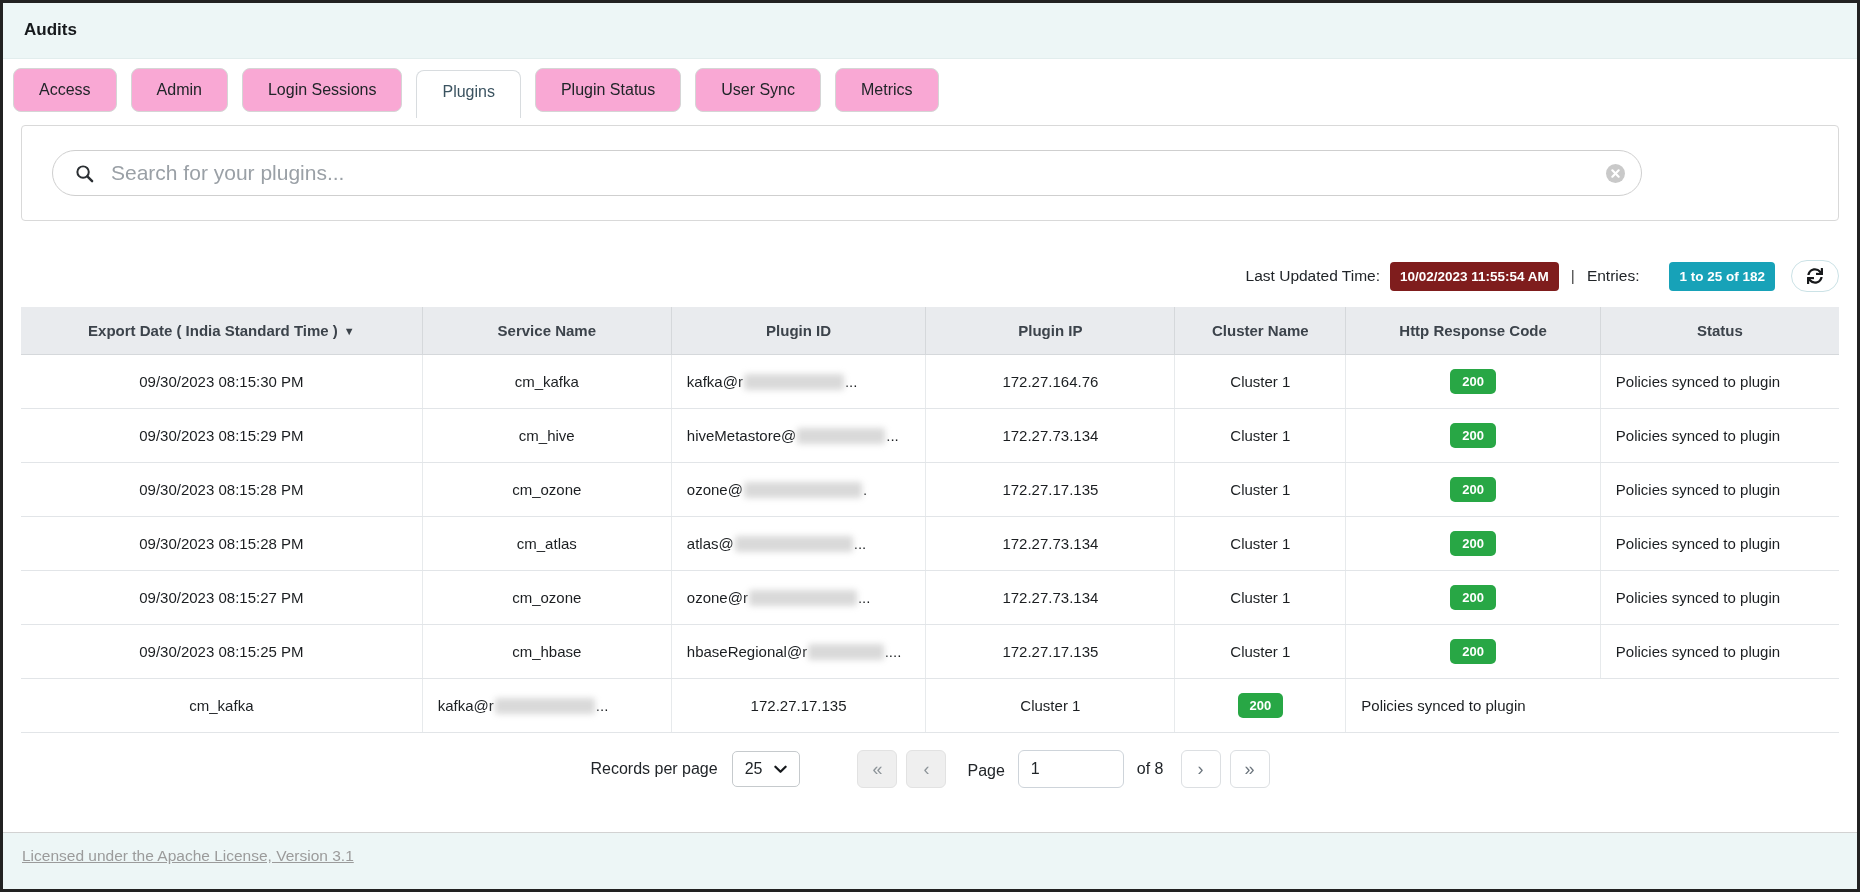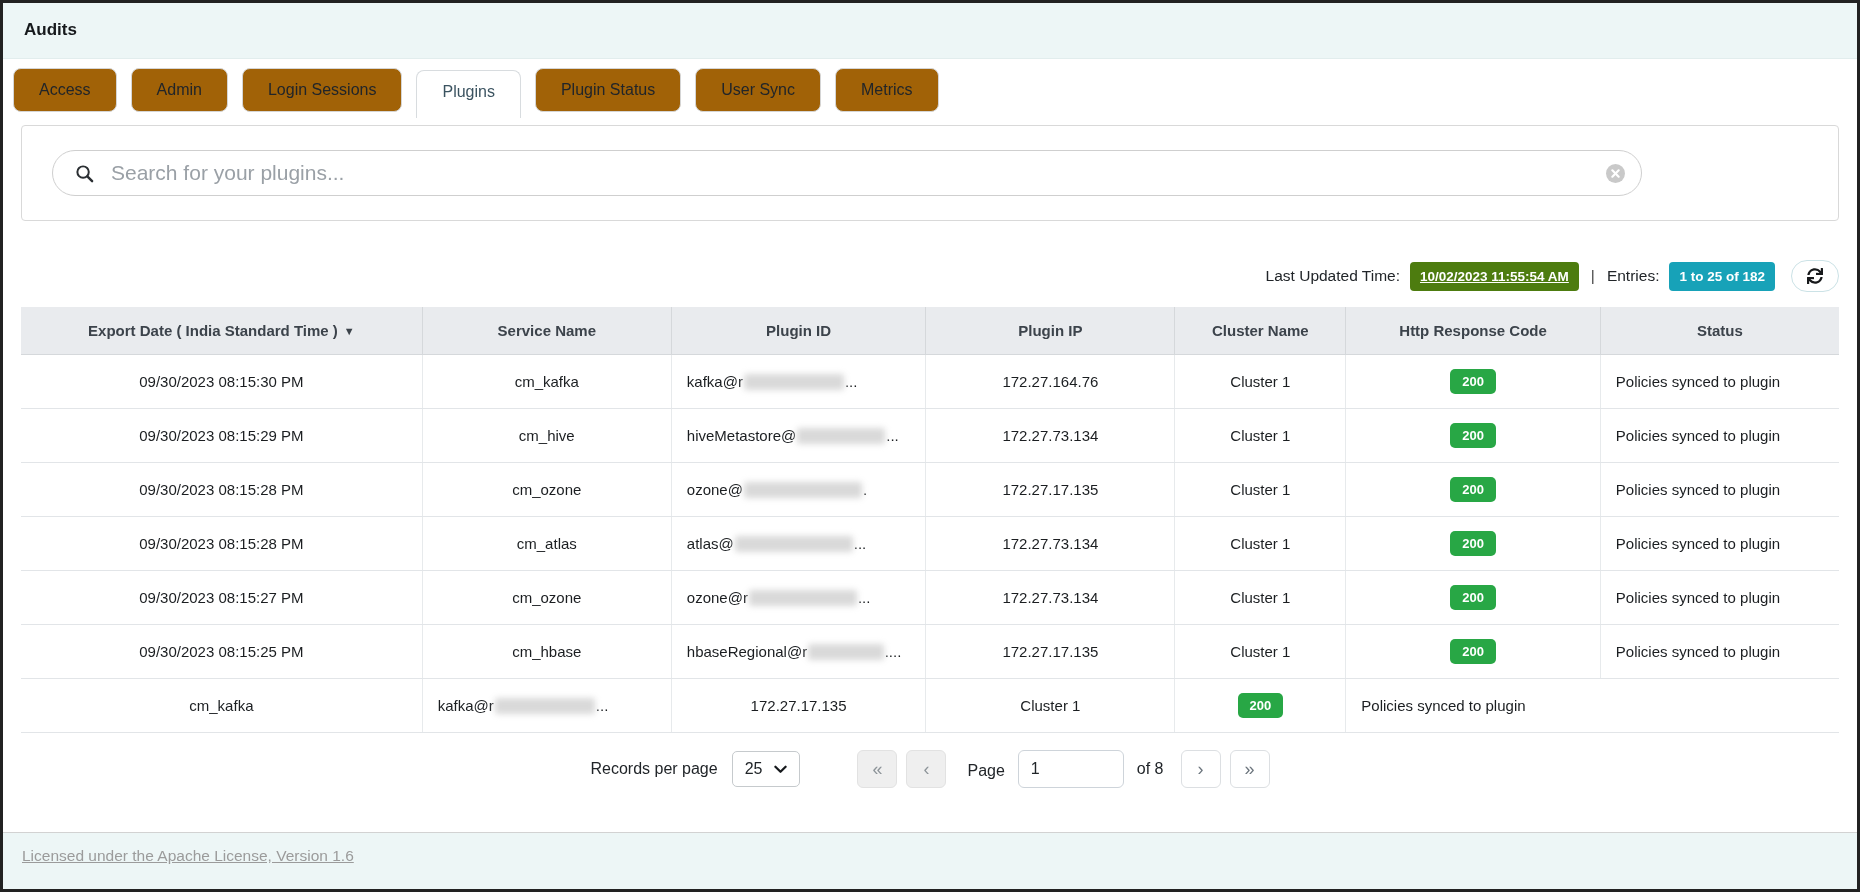--- a/index.html
+++ b/index.html
@@ -19,21 +19,21 @@
     background: #edf6f6;
     padding: 17px 21px 18px;
     border-bottom: 1px solid #e2eded;
     flex: 0 0 auto;
   }
   .topbar .title { font-size: 17px; font-weight: bold; color: #16191c; }
 
   
   .tabbar { display: flex; gap: 14px; padding: 9px 10px 0; align-items: flex-end; flex: 0 0 auto; }
   .tab {
-    background: #a16207; color: #212529;
+    background: #f9a8d4; color: #212529;
     font-size: 16px; padding: 12px 25px;
     border-radius: 8px; border: 1px solid #d5d5d5;
     cursor: pointer; white-space: nowrap;
   }
   .tab.active {
     background: #fff; color: #3b5360;
     border: 1px solid #d8dcdf; border-bottom: none;
     border-radius: 8px 8px 0 0;
     padding-bottom: 17px; margin-bottom: -6px;
   }
@@ -196,24 +196,24 @@
         <svg width="9" height="9" viewBox="0 0 10 10">
           <line x1="1.5" y1="1.5" x2="8.5" y2="8.5" stroke="#fff" stroke-width="2.4" stroke-linecap="round"></line>
           <line x1="8.5" y1="1.5" x2="1.5" y2="8.5" stroke="#fff" stroke-width="2.4" stroke-linecap="round"></line>
         </svg>
       </span>
     </div>
   </div>
 
   <div class="meta-row">
     <span>Last Updated Time:</span>
-    <span class="badge-info" style="background: #4d7c0f; text-decoration: underline;">10/02/2023 11:55:54 AM</span>
+    <span class="badge-info" style="background: #7f1d1d;">10/02/2023 11:55:54 AM</span>
     <span class="meta-sep">|</span>
     <span>Entries:</span>
-    <span class="badge-info" style="background: rgb(23, 162, 184);">1 to 25 of 182</span>
+    <span class="badge-info" style="background: rgb(23, 162, 184); margin-left: 20px;">1 to 25 of 182</span>
     <span class="refresh-btn">
       <svg width="16" height="16" viewBox="0 0 512 512">
         <path fill="#17191b" d="M440.65 12.57l4 82.77A247.16 247.16 0 0 0 255.83 8C134.73 8 33.91 94.92 12.29 209.82A12 12 0 0 0 24.09 224h49.05a12 12 0 0 0 11.67-9.26 175.91 175.91 0 0 1 317-56.94l-101.46-4.86a12 12 0 0 0-12.57 12v47.41a12 12 0 0 0 12 12H500a12 12 0 0 0 12-12V12a12 12 0 0 0-12-12h-47.37a12 12 0 0 0-11.98 12.57zM255.83 432a175.61 175.61 0 0 1-146-77.8l101.8 4.87a12 12 0 0 0 12.57-12v-47.4a12 12 0 0 0-12-12H12a12 12 0 0 0-12 12V500a12 12 0 0 0 12 12h47.35a12 12 0 0 0 12-12.6l-4.15-82.57A247.17 247.17 0 0 0 255.83 504c121.11 0 221.93-86.92 243.55-201.82a12 12 0 0 0-11.8-14.18h-49.05a12 12 0 0 0-11.67 9.26A175.86 175.86 0 0 1 255.83 432z"></path>
       </svg>
     </span>
   </div>
 
   <div class="table">
     <div class="thead">
       <div class="tr" id="header-row">
@@ -366,16 +366,16 @@
     <span class="pg-btn disabled">«</span>
     <span class="pg-btn disabled">‹</span>
     <span class="page-label">Page</span>
     <input class="page-input" value="1" style="">
     <span class="of-label">of 8</span>
     <span class="pg-btn">›</span>
     <span class="pg-btn">»</span>
   </div>
 
   <div class="footer">
-    <a>Licensed under the Apache License, Version 1.6</a>
+    <a>Licensed under the Apache License, Version 3.1</a>
   </div>
 
 </div>
 
 </body></html>

